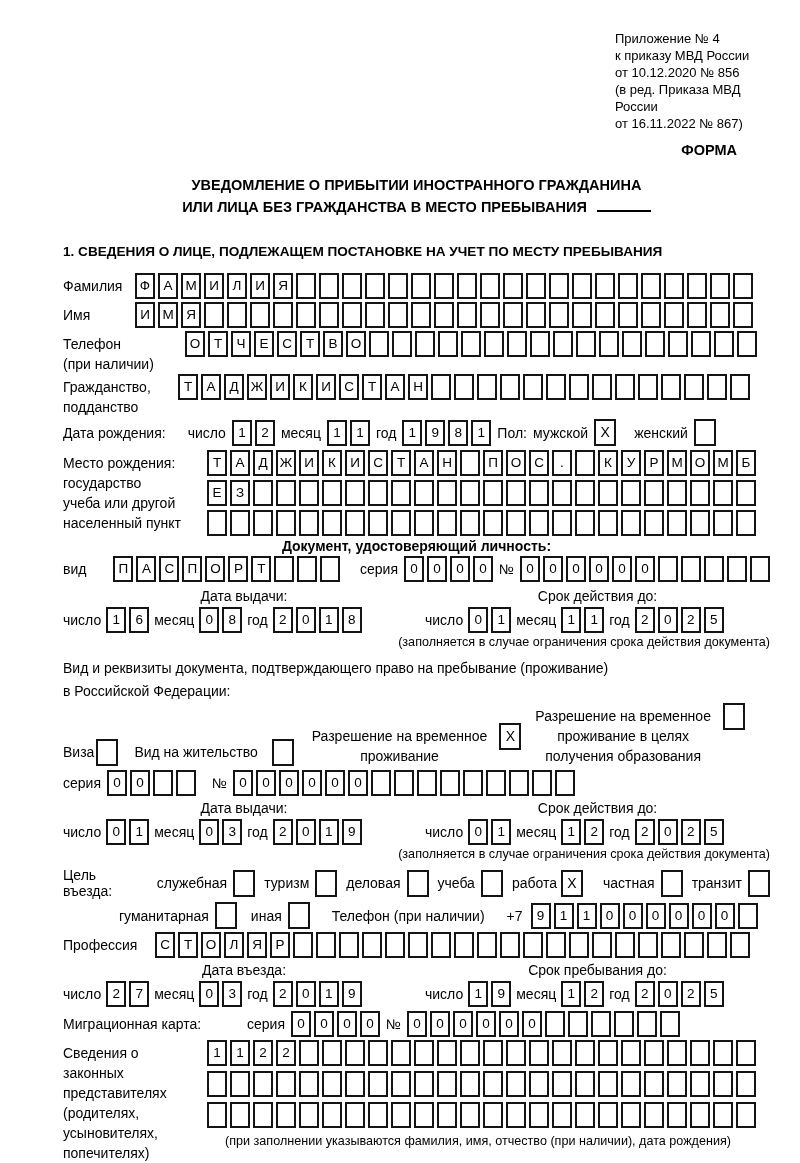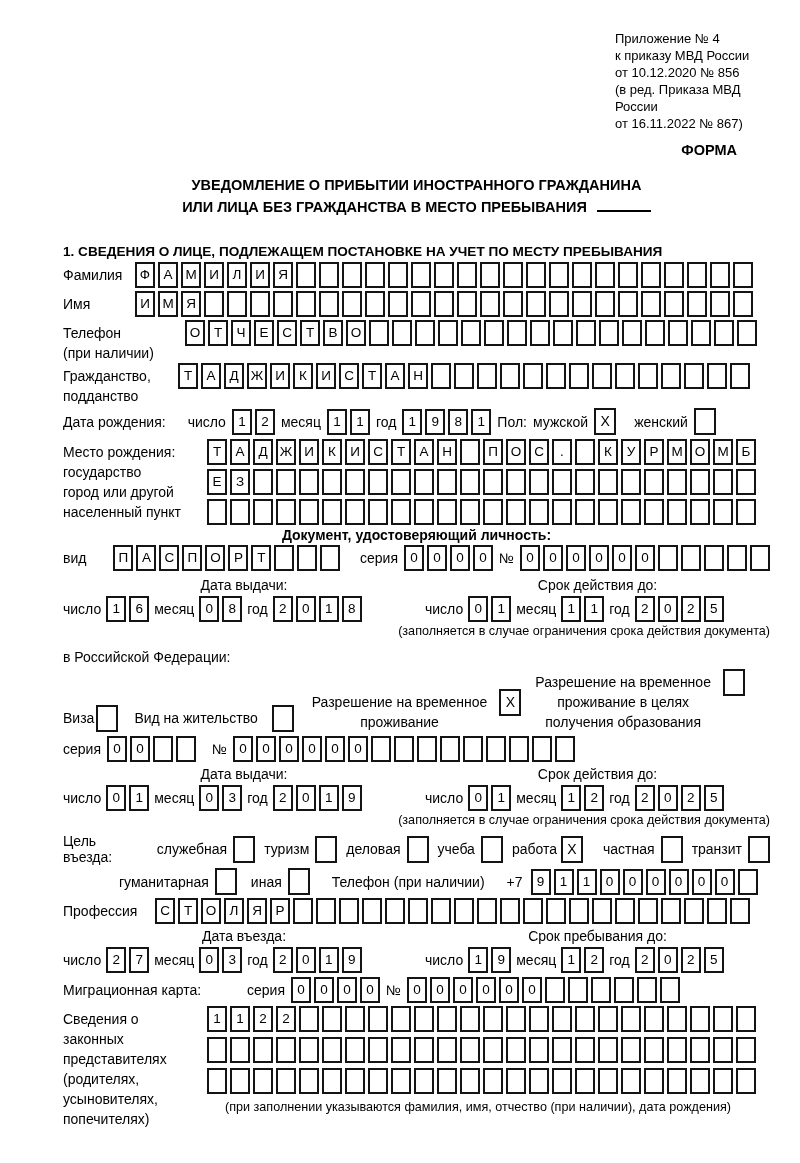--- a/index.html
+++ b/index.html
@@ -25,21 +25,21 @@
   .dg{width:362px}
   .dg-r{width:345px}
   .dg-header{text-align:center;line-height:17px;margin-bottom:2px}
   .dg-line{display:flex;align-items:center;gap:5px}
   .note{font-size:12.6px;text-align:right;line-height:17px;margin-top:1px}
   .permits{display:flex;align-items:flex-end;}
   .permit{display:flex;align-items:flex-start}
   .permit-text{text-align:center;line-height:20px;padding-top:3px}
   .goal{display:flex;align-items:center;gap:6px;margin-right:9px}
   .reps-note{font-size:12.6px;text-align:left;margin-top:6px;margin-left:18px;white-space:nowrap}
-  .mt2{margin-top:2px}.mt3{margin-top:3px}.mt4{margin-top:4px}.mt6{margin-top:6px}.mt14{margin-top:3px}
+  .mt2{margin-top:2px}.mt3{margin-top:3px}.mt4{margin-top:4px}.mt6{margin-top:6px}.mt14{margin-top:14px}
   .w72{width:72px}.w122{width:122px}.w115{width:115px}.w144{width:144px}.w47{width:47px}.w92{width:92px}
 </style>
 </head>
 <body>
 
 <div class="page">
 
   <div class="hdr">
     <div>Приложение № 4</div>
     <div>к приказу МВД России</div>
@@ -219,21 +219,21 @@
     <span class="checkbox">X</span>
     <span style="width:6px"></span>
     <span>женский</span>
     <span class="checkbox"></span>
   </div>
 
   <div class="row mt4">
     <div class="lbl lbl-multi w144">
       <div>Место рождения:</div>
       <div>государство</div>
-      <div>город или другой</div>
+      <div>учеба или другой</div>
       <div>населенный пункт</div>
     </div>
     <div class="boxrows">
       <div class="cells">
           <span class="cell">Т</span>
           <span class="cell">А</span>
           <span class="cell">Д</span>
           <span class="cell">Ж</span>
           <span class="cell">И</span>
           <span class="cell">К</span>
@@ -393,20 +393,21 @@
             <span class="cell">0</span>
             <span class="cell">2</span>
             <span class="cell">5</span>
           </span>
       </div>
     </div>
   </div>
   <div class="note">(заполняется в случае ограничения срока действия документа)</div>
 
   <div class="mt6" style="line-height:23px">
+    <div>Вид и реквизиты документа, подтверждающего право на пребывание (проживание)</div>
     <div>в Российской Федерации:</div>
   </div>
 
   <div class="permits">
     <div class="permit">
       <span class="permit-text">Виза</span>
       <span class="checkbox" style="margin-left:2px"></span>
     </div>
     <div class="permit" style="margin-left:16px">
       <span class="permit-text">Вид на жительство</span>

